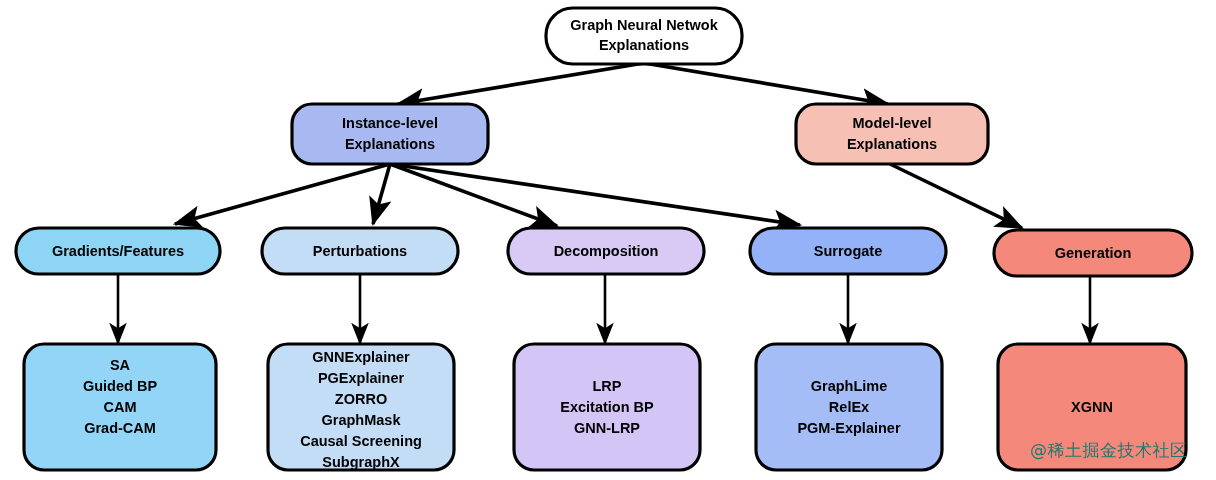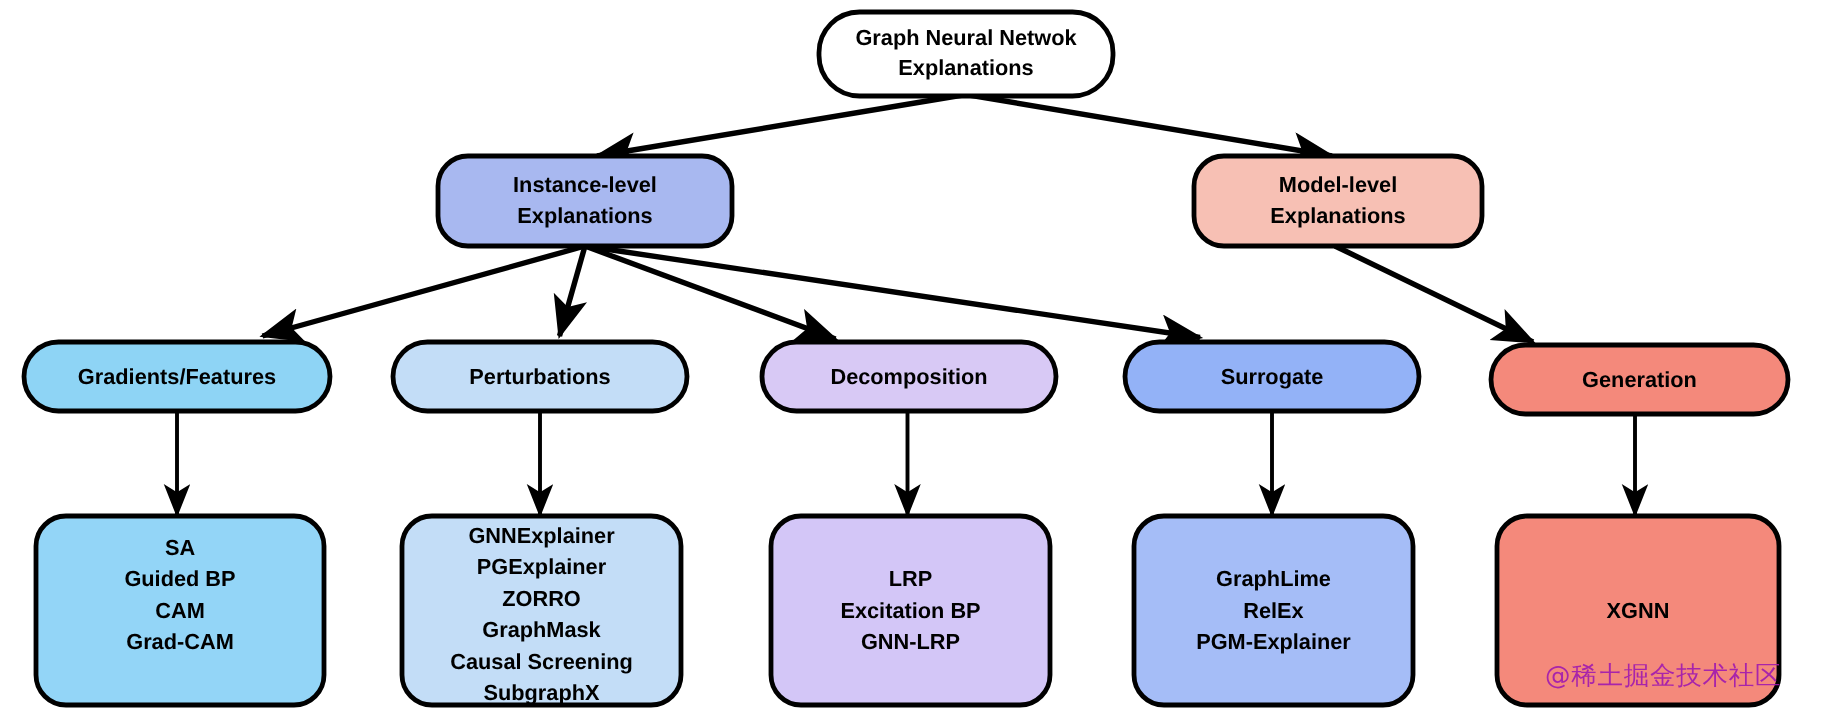--- a/index.html
+++ b/index.html
@@ -38,21 +38,21 @@
   .edge-line {
     stroke: #000000;
     fill: none;
   }
   .edge-thick { stroke-width: 3.6; }
   .edge-thin  { stroke-width: 2.6; }
   .watermark-text {
     position: absolute;
     font-family: "DejaVu Sans", sans-serif;
     font-size: 17px;
-    color: #a21caf;
+    color: #0f766e;
     opacity: 0.92;
     white-space: nowrap;
     letter-spacing: 0.5px;
     pointer-events: none;
   }
 </style>
 </head>
 <body>
 
 <div id="diagram-root">

